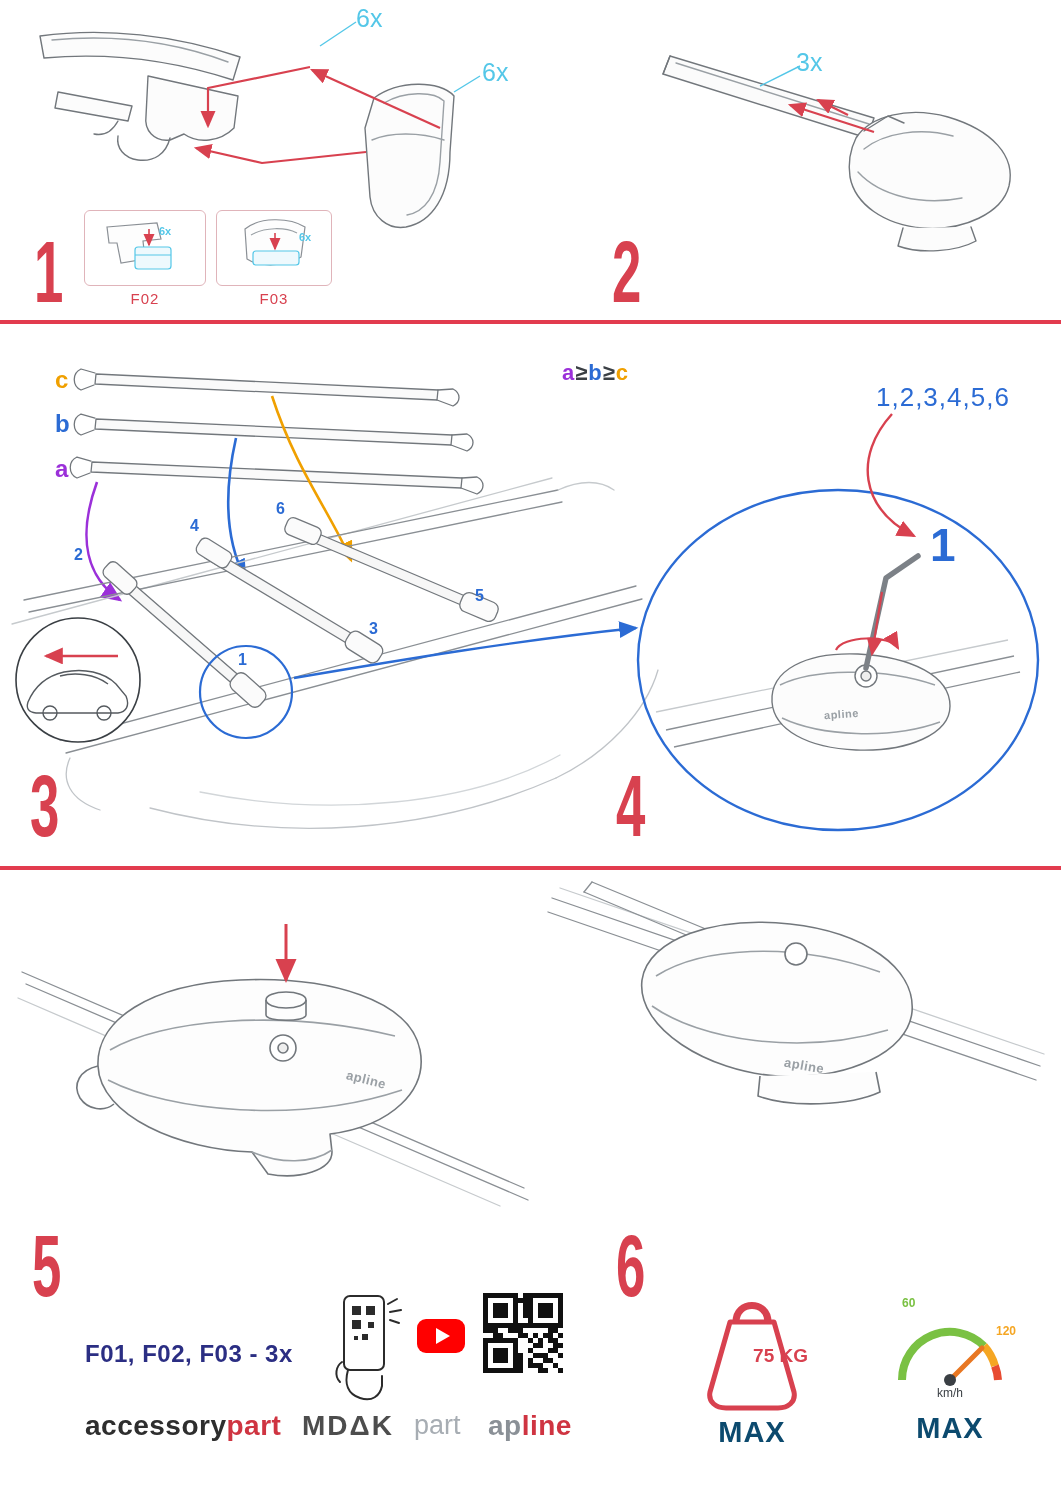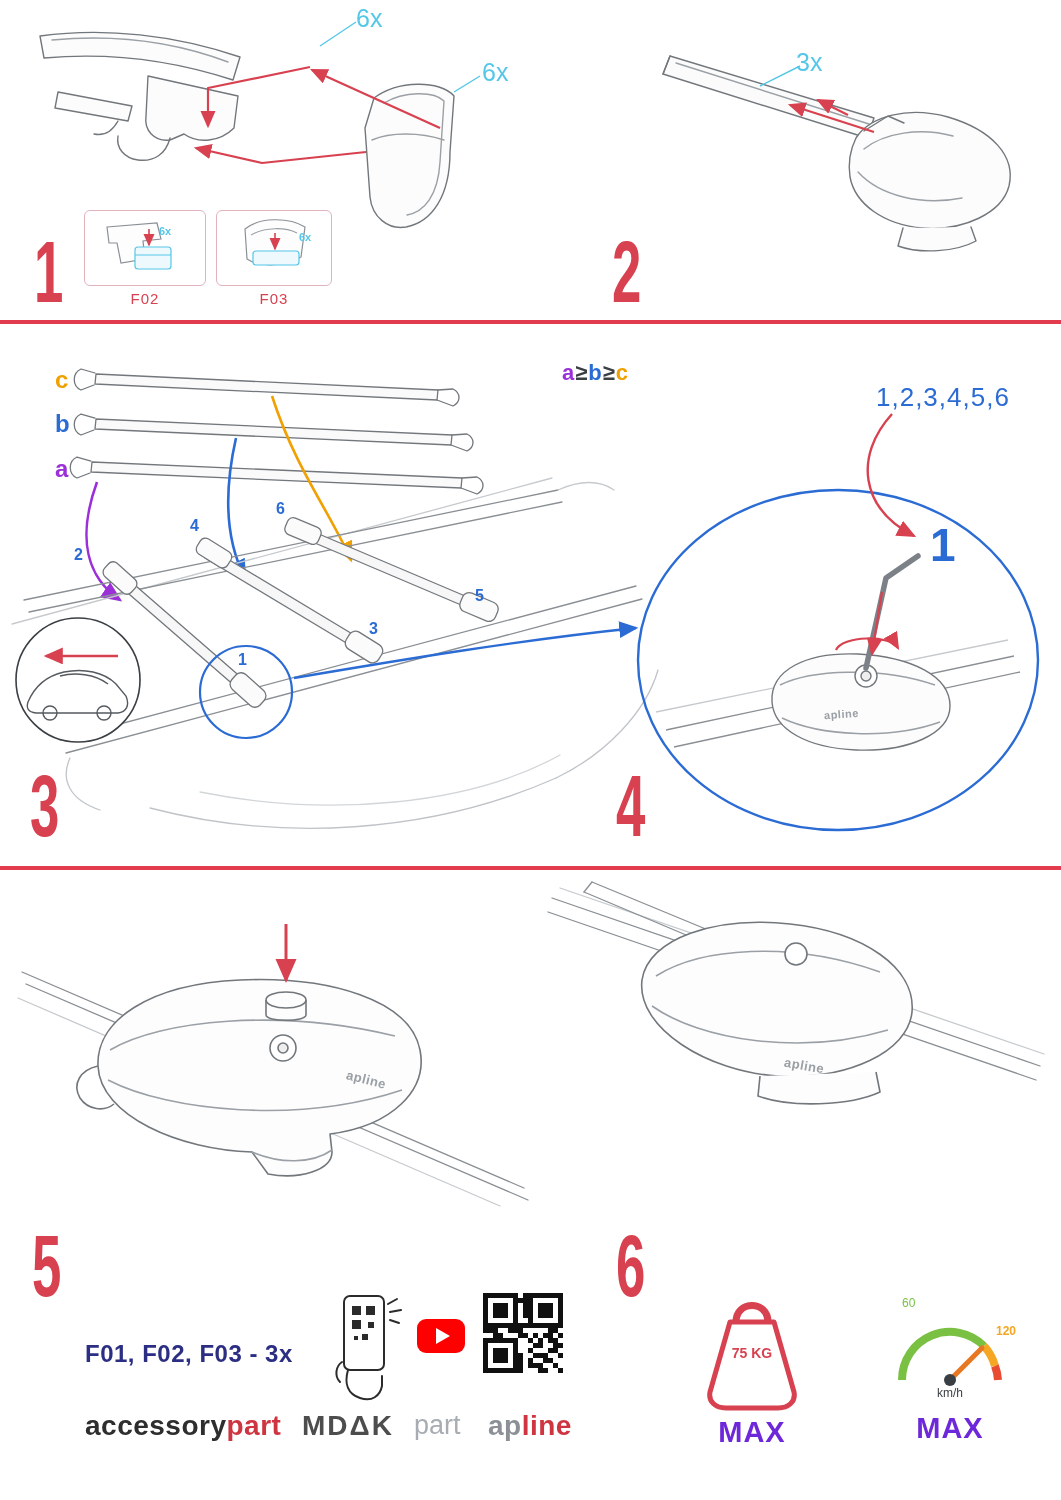--- a/index.html
+++ b/index.html
@@ -10,21 +10,21 @@
   .qty{color:#54c7e8;font-size:25px;font-weight:400;}
   .qty-sm{color:#54c7e8;font-size:11px;font-weight:700;}
   .divider{position:absolute;left:0;width:100%;height:4px;background:#e23b4e;}
   .barletter{font-size:24px;font-weight:700;}
   .roofnum{font-size:16px;font-weight:700;color:#2b6bd4;}
   .formula{font-size:22px;font-weight:700;letter-spacing:1px;}
   .pbox{border:1.5px solid #e0b4ba;border-radius:6px;background:#fff;}
   .pbox-label{color:#d8414f;font-size:15px;font-weight:400;text-align:center;letter-spacing:1px;}
   .clamp-logo{color:#9aa0a5;font-size:11px;letter-spacing:.5px;font-weight:700;}
   .brandrow{font-size:28px;font-weight:700;letter-spacing:.5px;text-align:center;}
-  .maxlabel{font-size:29px;font-weight:700;color:#6d28d9;letter-spacing:1px;}
+  .maxlabel{font-size:29px;font-weight:700;color:#0c4a6e;letter-spacing:1px;}
   svg{display:block;}
 </style>
 </head>
 <body>
 
 <div class="page">
 
   <svg class="abs" style="left:0;top:0" width="1061" height="320" viewBox="0 0 1061 320">
     <defs>
       <marker id="mR" markerWidth="9" markerHeight="9" refX="7" refY="3.5" orient="auto">
@@ -374,28 +374,28 @@
   <span class="abs brandrow" style="left:302px;top:1410px;color:#4d4d4d;letter-spacing:2px">MDΔK</span>
   <span class="abs" style="left:414px;top:1410px;color:#a7adb3;font-size:27px;font-weight:400">part</span>
   <div class="abs brandrow" style="left:488px;top:1410px">
     <span style="color:#8a9096">ap</span><span style="color:#cf3441">line</span>
   </div>
 
   <svg class="abs" style="left:696px;top:1288px" width="112" height="126" viewBox="0 0 112 126">
     <path d="M40,34 C40,12 72,12 72,34" stroke="#d8414f" stroke-width="7" fill="none"></path>
     <path d="M34,34 L78,34 L98,104 C100,114 92,120 82,120 L30,120 C20,120 12,114 14,104 Z" stroke="#d8414f" stroke-width="5" fill="#ffffff" stroke-linejoin="round"></path>
   </svg>
-  <span class="abs" style="left:696px;top:1345px;width:112px;text-align:center;color:#d8414f;font-size:14px;font-weight:700">75 KG</span>
+  <span class="abs" style="left:696px;top:1345px;width:112px;text-align:right;color:#d8414f;font-size:19px;font-weight:700">75 KG</span>
   <span class="abs maxlabel" style="left:696px;top:1416px;width:112px;text-align:center">MAX</span>
 
   <svg class="abs" style="left:884px;top:1292px" width="132" height="104" viewBox="0 0 132 104">
     <path d="M18,88 A48,48 0 0 1 100,54" stroke="#7ac143" stroke-width="8" fill="none"></path>
     <path d="M100,54 A48,48 0 0 1 111,74" stroke="#f5a623" stroke-width="8" fill="none"></path>
     <path d="M111,74 A48,48 0 0 1 114,88" stroke="#e84b31" stroke-width="8" fill="none"></path>
     <path d="M66,88 L98,56" stroke="#e87722" stroke-width="5" stroke-linecap="round"></path>
     <circle cx="66" cy="88" r="6" fill="#3a3f44"></circle>
   </svg>
-  <span class="abs" style="left:902px;top:1296px;color:#7ac143;font-size:12px;font-weight:400">60</span>
+  <span class="abs" style="left:902px;top:1296px;color:#7ac143;font-size:12px;font-weight:700">60</span>
   <span class="abs" style="left:996px;top:1324px;color:#f5a623;font-size:12px;font-weight:700">120</span>
   <span class="abs" style="left:884px;top:1386px;width:132px;text-align:center;color:#3a3f44;font-size:12px">km/h</span>
   <span class="abs maxlabel" style="left:884px;top:1412px;width:132px;text-align:center">MAX</span>
 
 </div>
 
 </body></html>

